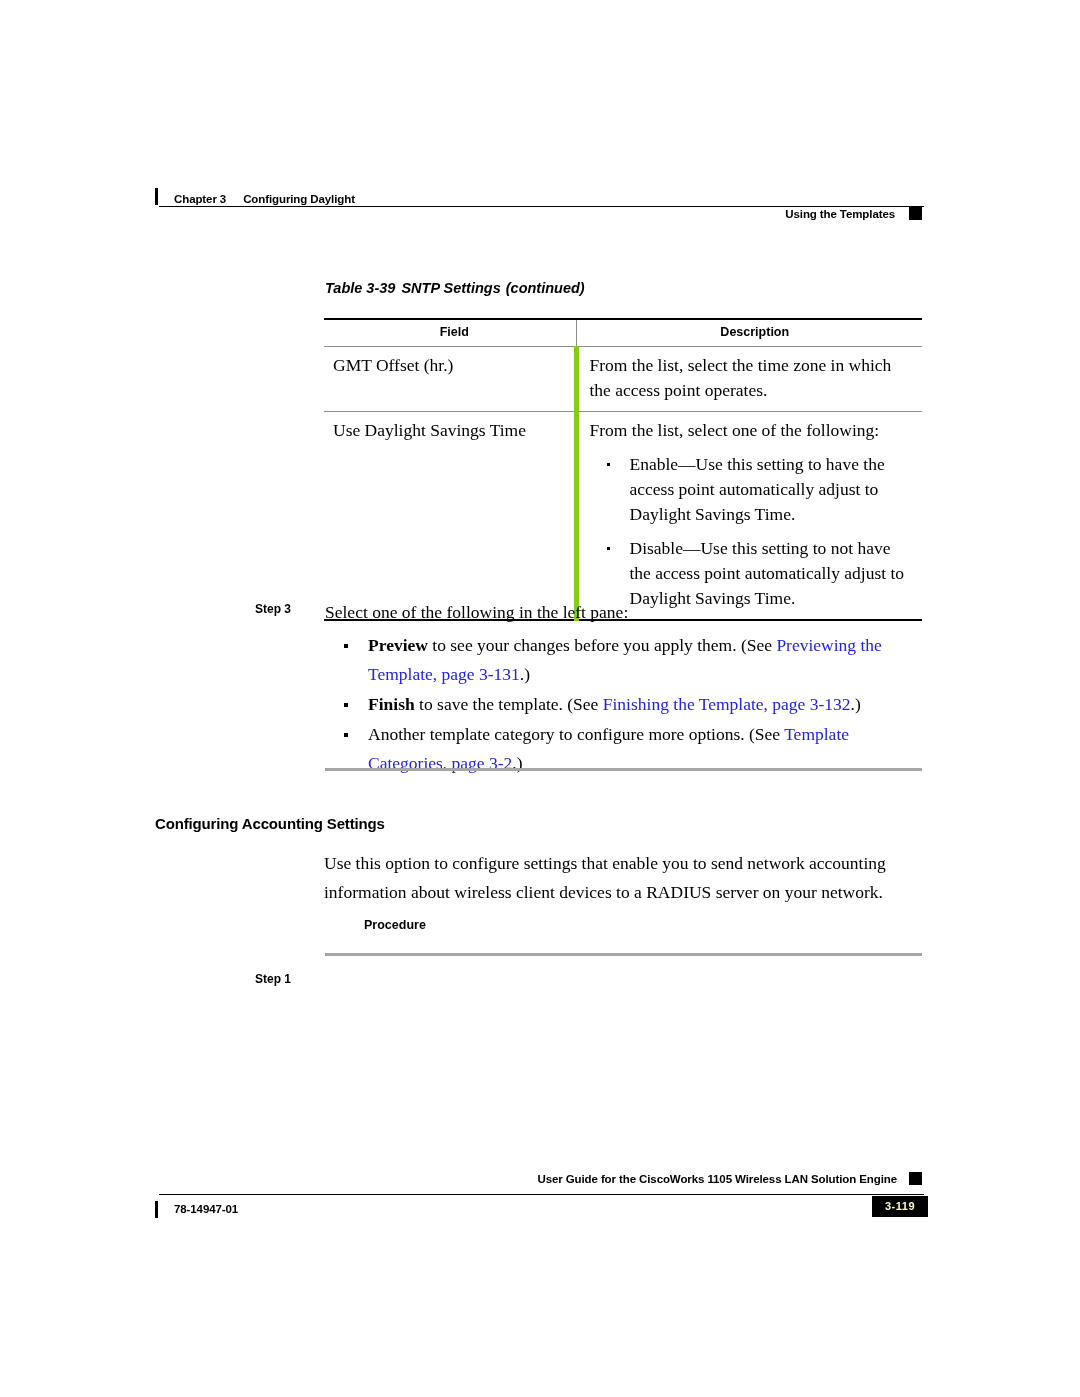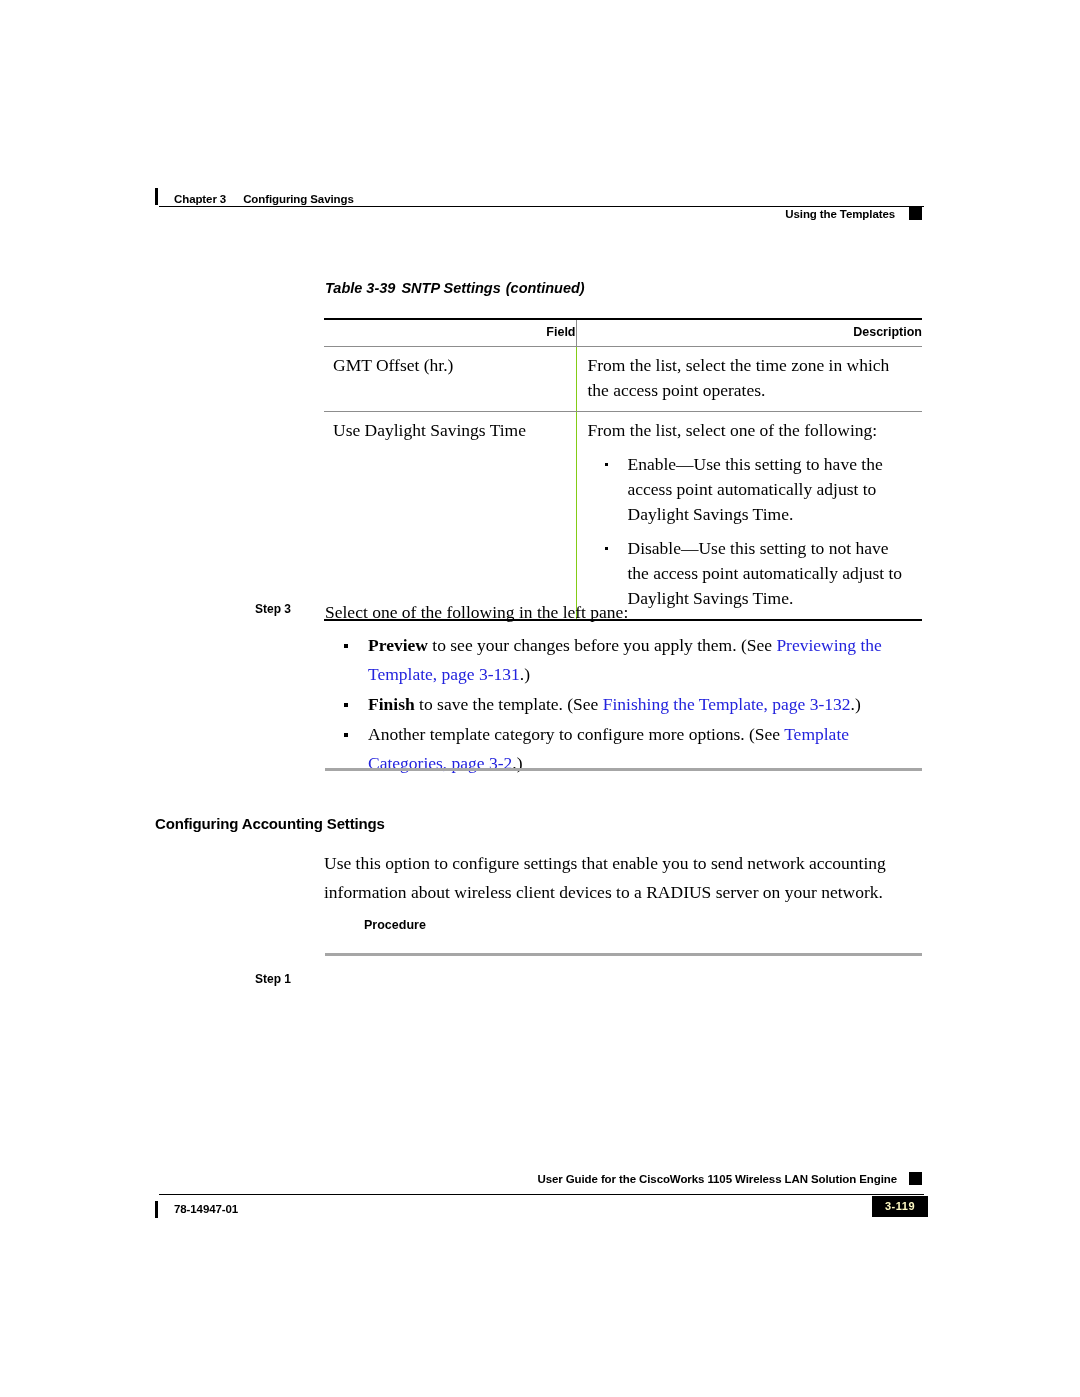--- a/index.html
+++ b/index.html
@@ -104,21 +104,21 @@
     left: 324px;
     top: 318px;
     width: 598px;
     border-collapse: collapse;
     table-layout: fixed;
   }
   table.sntp col.c1 { width: 252px; }
   table.sntp col.c2 { width: 346px; }
 
   table.sntp thead th {
-    text-align: right;
+    text-align: center;
     font-family: "Liberation Sans", sans-serif;
     font-weight: bold;
     font-size: 12.5px;
     padding: 5px 0 7px 9px;
     border-top: 2px solid #000;
     border-bottom: 1px solid #8d8d8d;
     vertical-align: top;
   }
   table.sntp thead th.col2 {
     border-left: 1px solid #8d8d8d;
@@ -126,21 +126,21 @@
   }
   table.sntp tbody td {
     font-family: "Liberation Serif", serif;
     font-size: 17.5px;
     line-height: 25px;
     padding: 6px 10px 8px 9px;
     vertical-align: top;
     border-bottom: 1px solid #8d8d8d;
   }
   table.sntp tbody td.col2 {
-    border-left: 1px solid #84cc16;
+    border-left: 5px solid #84cc16;
     padding-left: 11px;
   }
   table.sntp tbody tr.last td {
     border-bottom: 2px solid #000;
   }
   .cell-sub {
     margin-top: 9px;
   }
   .cell-sub-item {
     position: relative;
@@ -307,21 +307,21 @@
 </style>
 </head>
 <body>
 
 <div class="page">
 
   <div class="header">
     <div class="hdr-row1">
       <span class="hdr-tick"></span>
       <span class="hdr-chapter">Chapter 3</span>
-      <span class="hdr-chapter-title">Configuring Savings</span>
+      <span class="hdr-chapter-title">Configuring Daylight</span>
     </div>
     <div class="hdr-rule"></div>
     <div class="hdr-row2">
       <span class="hdr-section">Using the Templates</span>
       <span class="hdr-square"></span>
     </div>
   </div>
 
   <div class="table-caption">
     <span class="cap-num">Table 3-39</span><span class="cap-title">SNTP Settings</span><span class="cap-cont">(continued)</span>

